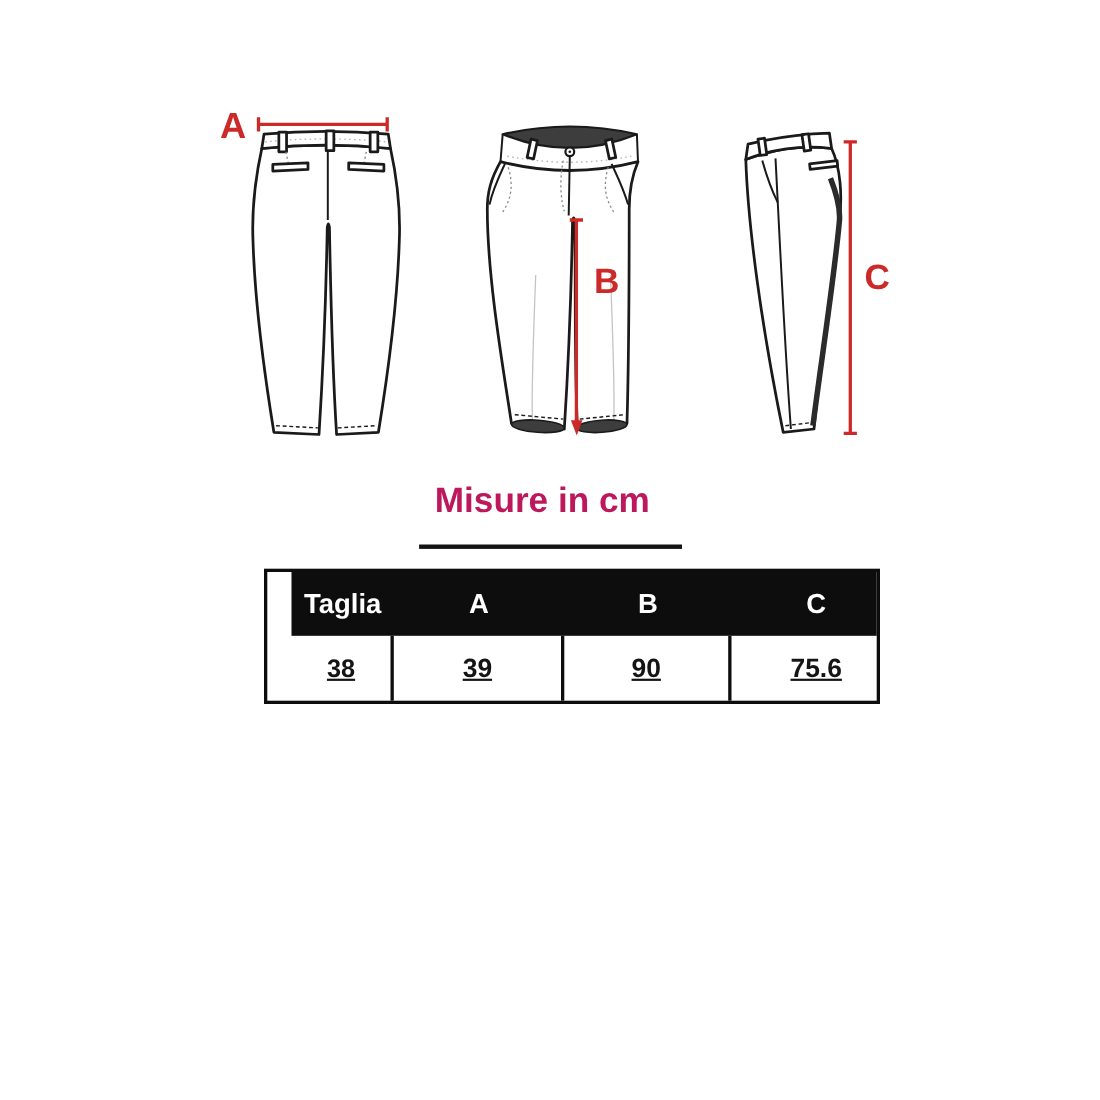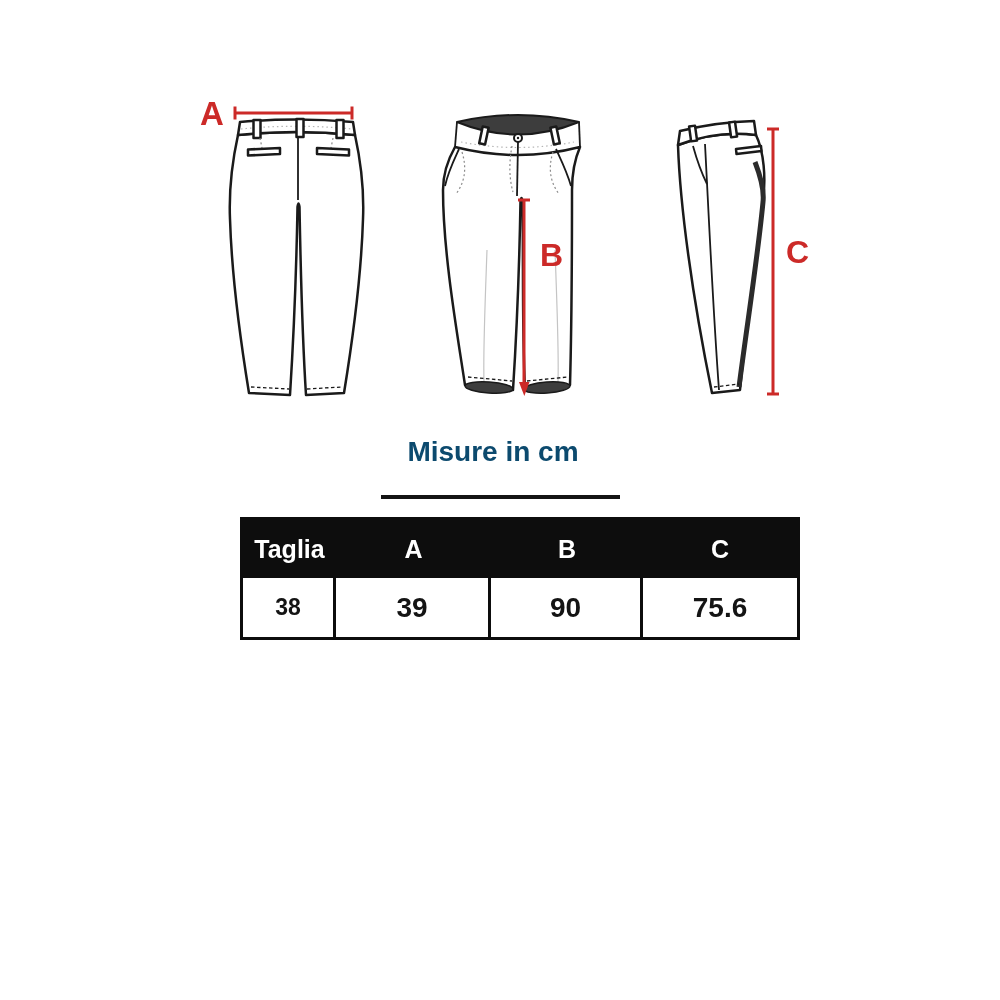--- a/index.html
+++ b/index.html
@@ -10,38 +10,38 @@
   .drawing{position:absolute;}
   .measure-letter{
     position:absolute;color:#cc2a28;font-weight:bold;line-height:1;
     font-family:"Liberation Sans",sans-serif;
   }
   .letter-a{left:200px;top:97px;font-size:33px;}
   .letter-b{left:540px;top:239px;font-size:32px;}
   .letter-c{left:786px;top:236px;font-size:32px;}
   .chart-title{
     position:absolute;left:293px;top:436px;width:400px;text-align:center;
-    font-size:28px;font-weight:bold;letter-spacing:0px;color:#0c4a6e;
+    font-size:32px;font-weight:bold;letter-spacing:0px;color:#be185d;
   }
   .title-underline{
     position:absolute;left:381px;top:495px;width:239px;height:4px;background:#141414;
   }
   .size-table{
     position:absolute;left:240px;top:517px;width:560px;height:123px;
-    border:3px solid #0d0d0d;box-sizing:border-box;background:#ffffff;
+    border:3px solid #0d0d0d;box-sizing:border-box;background:#ffffff;padding-left:22px;
   }
   .t-row{display:grid;grid-template-columns:93px 155px 152px 154px;}
   .t-head{background:#0d0d0d;color:#ffffff;height:58px;}
-  .t-body{height:59px;}
+  .t-body{height:59px;text-decoration:underline;}
   .t-cell{
     display:flex;align-items:center;justify-content:center;
     font-weight:bold;box-sizing:border-box;
   }
   .t-head .t-cell{font-size:25px;}
-  .t-body .t-cell{font-size:28px;border-right:3px solid #0d0d0d;}
+  .t-body .t-cell{font-size:24px;border-right:3px solid #0d0d0d;}
   .t-body .t-cell:last-child{border-right:none;}
   .t-body .t-cell.first{font-size:23px;}
   svg .outline{fill:#ffffff;stroke:#1a1a1a;stroke-width:2.5;stroke-linejoin:round;}
   svg .thin{fill:none;stroke:#1a1a1a;stroke-width:1.8;}
   svg .dash{fill:none;stroke:#1a1a1a;stroke-width:1.3;stroke-dasharray:3.5,2.5;}
   svg .dot{fill:none;stroke:#8a8a8a;stroke-width:1.2;stroke-dasharray:2,2.5;}
   svg .stipple{fill:none;stroke:#b5b5b5;stroke-width:1.2;stroke-dasharray:1.5,3;}
   svg .red{stroke:#cc2a28;stroke-width:3;fill:none;}
   svg .crease{fill:none;stroke:#c4c4c4;stroke-width:1.2;}
 </style>

